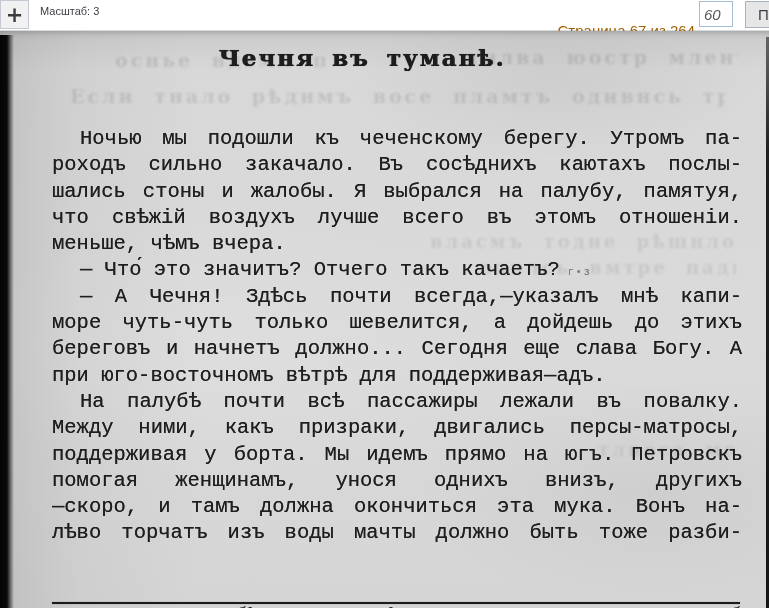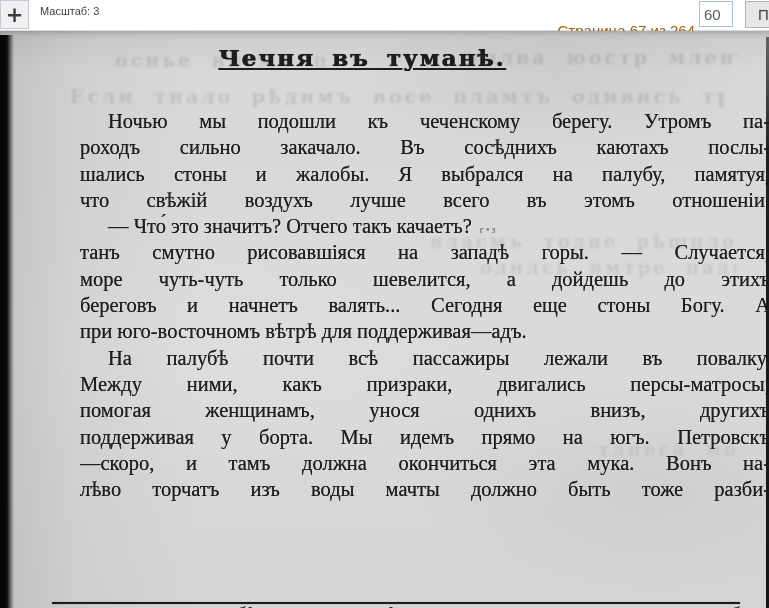--- a/index.html
+++ b/index.html
@@ -10,21 +10,21 @@
   .toolbar{position:absolute;left:0;top:0;width:769px;height:30px;background:#ffffff;
            border-bottom:1px solid #d8dbe0;}
   .zoom-btn{position:absolute;left:0;top:0;width:29px;height:29px;box-sizing:border-box;
             background:#f1f1f1;border:1px solid #c4c9d4;color:#3c3c3c;font-size:21px;
             font-weight:bold;line-height:26px;text-align:center;padding:0;cursor:pointer;
             font-family:"DejaVu Sans",sans-serif;}
   .scale-label{position:absolute;left:40px;top:5px;font-size:11px;color:#3d3f47;}
   .page-indicator{position:absolute;right:74px;top:5px;font-size:15px;color:#a16207;white-space:nowrap;margin-top:17px;}
   .page-input{position:absolute;left:699px;top:1px;width:34px;height:26px;box-sizing:border-box;
               border:1px solid #a5bdd3;background:#ffffff;color:#5a5a5a;font-size:15px;
-              padding:0 0 0 4px;font-family:"Liberation Sans",sans-serif;}
+              padding:0 0 0 4px;font-family:"Liberation Sans",sans-serif;font-style:italic;}
   .goto-btn{position:absolute;left:745px;top:1px;height:27px;min-width:78px;box-sizing:border-box;
             background:#e6e6e6;border:1px solid #a9b2c0;color:#3d3f47;font-size:15px;
             padding:0 12px;cursor:pointer;font-family:"Liberation Sans",sans-serif;}
 
   
   .scan{position:absolute;left:0;top:31px;width:769px;height:577px;
         background:
           linear-gradient(90deg,rgba(0,0,0,0.10) 0%,rgba(0,0,0,0.035) 10%,rgba(0,0,0,0) 26%),
           radial-gradient(ellipse 300px 120px at 72% 8%,rgba(0,0,0,0.05),rgba(0,0,0,0) 70%),
           radial-gradient(ellipse 420px 200px at 30% 55%,rgba(255,255,255,0.10),rgba(255,255,255,0) 70%),
@@ -38,24 +38,24 @@
 
   
   .ghost{position:absolute;white-space:nowrap;overflow:hidden;color:#3a3a42;
          font-family:"DejaVu Serif",serif;font-weight:bold;
          letter-spacing:3px;word-spacing:9px;filter:blur(1.3px);}
 
   
   .title{position:absolute;left:52px;top:13px;width:620px;margin:0;text-align:center;
          font-family:"DejaVu Serif",serif;font-weight:bold;font-size:23px;color:#1d1d1d;
          letter-spacing:2px;word-spacing:7px;
-         text-shadow:0.6px 0 0 #1d1d1d, 0 0 0.7px rgba(0,0,0,0.65);text-decoration:underline;}
-  .body-text{position:absolute;left:52px;top:77px;width:690px;
-             font-family:Liberation Serif, serif;font-size:20.5px;color:#1e1e1e;
-             text-shadow:0 0 0.5px rgba(10,10,10,0.75);margin-left:28px;}
+         text-shadow:0.6px 0 0 #1d1d1d, 0 0 0.7px rgba(0,0,0,0.65);}
+  .body-text{position:absolute;left:52px;top:95px;width:690px;
+             font-family:Liberation Mono, monospace;font-size:20.5px;color:#1e1e1e;
+             text-shadow:0 0 0.5px rgba(10,10,10,0.75);}
   .line{height:26.3px;line-height:26.3px;white-space:nowrap;}
   .line.j{white-space:normal;text-align:justify;text-align-last:justify;height:26.3px;overflow:hidden;}
   .line.ind{text-indent:28px;}
   .tail{opacity:0.5;font-size:10px;letter-spacing:2px;margin-left:8px;filter:blur(0.4px);}
 
   .foot-rule{position:absolute;left:52px;top:571px;width:688px;height:2px;background:#1b1b1b;
              box-shadow:0 0 1px rgba(0,0,0,0.6);}
   .partial-line{position:absolute;left:52px;top:573px;width:690px;height:5px;overflow:hidden;
                 font-family:"DejaVu Serif",serif;font-size:18px;line-height:22px;color:#2a2a2a;
                 filter:blur(0.4px);white-space:nowrap;}
@@ -83,28 +83,29 @@
       <div class="ghost" style="left: 598px; top: 408px; width: 140px; font-size: 18px; opacity: 0.09;">тлнеса модвъ</div>
     </div>
 
   <h1 class="title">Чечня въ туманѣ.</h1>
 
   <div class="body-text" id="bodytext">
       <div class="line j ind">Ночью мы подошли къ чеченскому берегу. Утромъ па-</div>
       <div class="line j">роходъ сильно закачало. Въ сосѣднихъ каютахъ послы-</div>
       <div class="line j">шались стоны и жалобы. Я выбрался на палубу, памятуя,</div>
       <div class="line j">что свѣжій воздухъ лучше всего въ этомъ отношеніи.</div>
+      <div class="line">меньше, чѣмъ вчера.</div>
       <div class="line ind">— Что́ это значитъ? Отчего такъ качаетъ?<span class="tail">г•з</span></div>
-      <div class="line j">танъ смутно рисовавшіяся на западѣ горы. — Случается,</div>
+      <div class="line j ind">— А Чечня! Здѣсь почти всегда,—указалъ мнѣ капи-</div>
       <div class="line j">море чуть-чуть только шевелится, а дойдешь до этихъ</div>
-      <div class="line j">береговъ и начнетъ валять... Сегодня еще стоны Богу. А</div>
+      <div class="line j">береговъ и начнетъ должно... Сегодня еще слава Богу. А</div>
       <div class="line">при юго-восточномъ вѣтрѣ для поддерживая—адъ.</div>
       <div class="line j ind">На палубѣ почти всѣ пассажиры лежали въ повалку.</div>
       <div class="line j">Между ними, какъ призраки, двигались персы-матросы,</div>
+      <div class="line j">поддерживая у борта. Мы идемъ прямо на югъ. Петровскъ</div>
       <div class="line j">помогая женщинамъ, унося однихъ внизъ, другихъ</div>
-      <div class="line j">поддерживая у борта. Мы идемъ прямо на югъ. Петровскъ</div>
       <div class="line j">—скоро, и тамъ должна окончиться эта мука. Вонъ на-</div>
       <div class="line j">лѣво торчатъ изъ воды мачты должно быть тоже разби-</div>
     </div>
 
   <div class="foot-rule"></div>
   <div class="partial-line">шиннаго масла разбѣгались по водѣ широкими пятнами около самаго борта</div>
 </div>
 
 </body></html>

